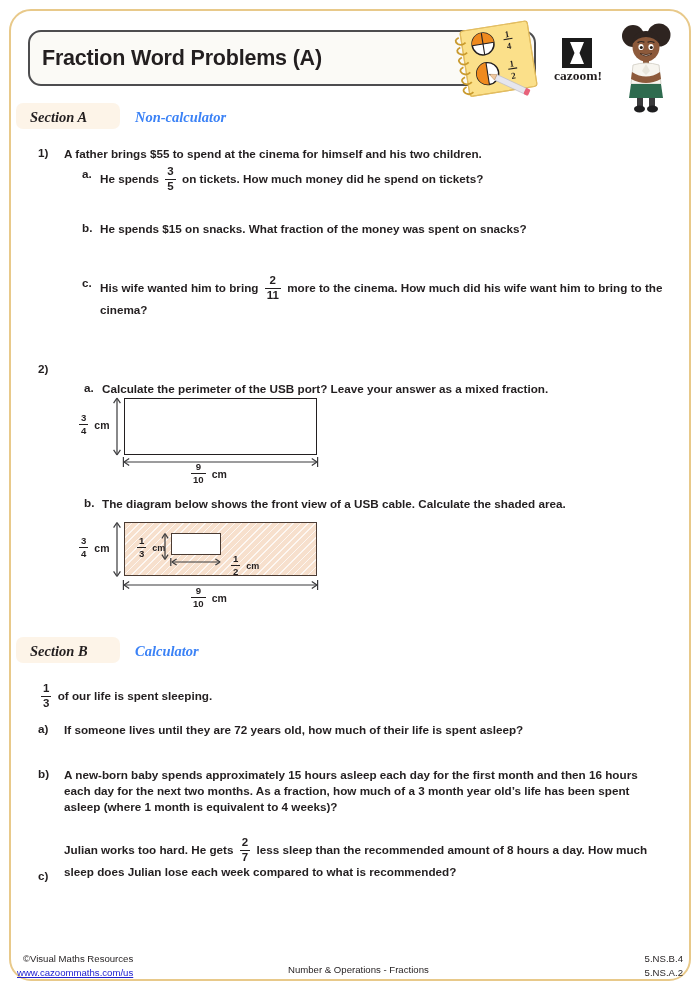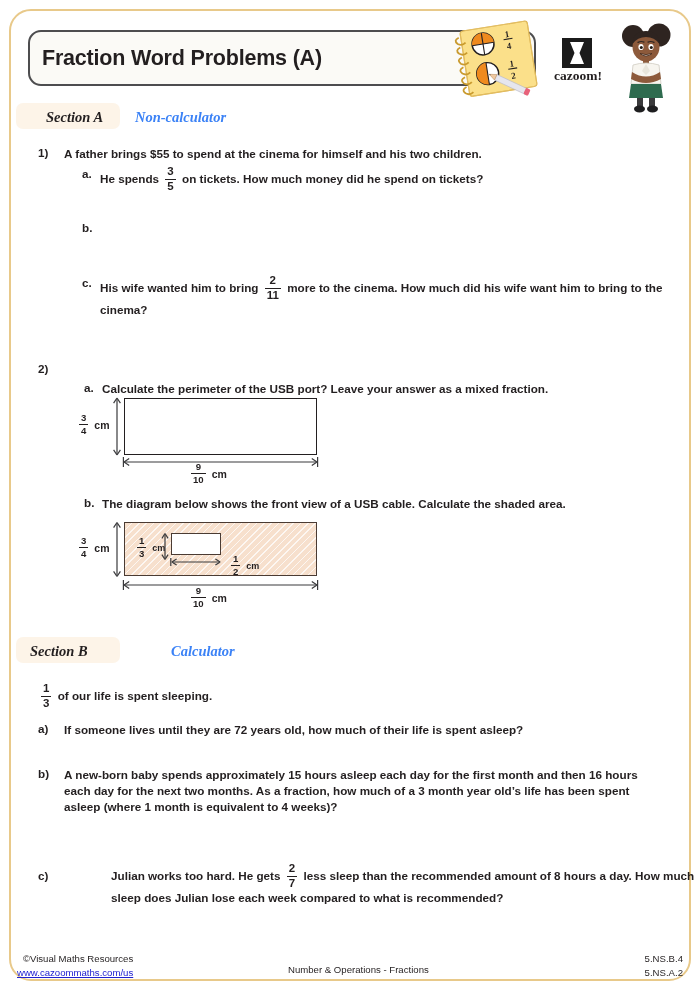--- a/index.html
+++ b/index.html
@@ -342,37 +342,38 @@
 
       <rect x="21" y="76" width="6" height="9" fill="#3a3a3c"></rect>
       <rect x="33" y="76" width="6" height="9" fill="#3a3a3c"></rect>
 
       <ellipse cx="23.5" cy="87" rx="5.5" ry="3.4" fill="#1e1e20"></ellipse>
       <ellipse cx="36.5" cy="87" rx="5.5" ry="3.4" fill="#1e1e20"></ellipse>
     </svg>
   </div>
 
   <div class="section-badge a"></div>
-  <div class="section-label" style="left:46px; top:109px;">Section A</div>
+  <div class="section-label" style="left:30px; top:109px;">Section A</div>
   <div class="section-name" style="left:135px; top:109px;">Non-calculator</div>
 
   <div class="qnum" style="left:38px; top:146px;">1)</div>
   <div class="q" style="left:64px; top:146px; width:600px;">A father brings $55 to spend at the cinema for himself and his two children.</div>
 
   <div class="qnum" style="left:82px; top:167px;">a.</div>
   <div class="q" style="left:100px; top:167px; width:560px;">
     <span>He spends</span>
     <span class="frac">
       <span class="num">3</span>
       <span class="den">5</span>
     </span>
     <span>on tickets. How much money did he spend on tickets?</span>
   </div>
 
   <div class="qnum" style="left:82px; top:221px;">b.</div>
+  <div class="q" style="left:100px; top:221px; width:560px;">He spends $15 on snacks. What fraction of the money was spent on snacks?</div>
 
   <div class="qnum" style="left:82px; top:276px;">c.</div>
   <div class="q" style="left:100px; top:276px; width:564px;">
     <span>His wife wanted him to bring</span>
     <span class="frac">
       <span class="num">2</span>
       <span class="den">11</span>
     </span>
     <span>more to the cinema. How much did his wife want him to bring to the cinema?</span>
   </div>
@@ -472,38 +473,38 @@
       <span class="frac sm">
         <span class="num">9</span>
         <span class="den">10</span>
       </span>
       <span class="unit">cm</span>
     </div>
   </div>
 
   <div class="section-badge b"></div>
   <div class="section-label" style="left:30px; top:643px;">Section B</div>
-  <div class="section-name" style="left:135px; top:643px;margin-left:36px;">Calculator</div>
+  <div class="section-name" style="left:135px; top:643px;">Calculator</div>
 
   <div class="q" style="left:38px; top:684px; width:600px;">
     <span class="frac">
       <span class="num">1</span>
       <span class="den">3</span>
     </span>
     <span>of our life is spent sleeping.</span>
   </div>
 
   <div class="qnum" style="left:38px; top:722px;">a)</div>
   <div class="q" style="left:64px; top:722px; width:596px;">If someone lives until they are 72 years old, how much of their life is spent asleep?</div>
 
   <div class="qnum" style="left:38px; top:767px;">b)</div>
   <div class="q" style="left:64px; top:767px; width:596px;">A new-born baby spends approximately 15 hours asleep each day for the first month and then 16 hours each day for the next two months. As a fraction, how much of a 3 month year old’s life has been spent asleep (where 1 month is equivalent to 4 weeks)?</div>
 
   <div class="qnum" style="left:38px; top:869px;">c)</div>
-  <div class="q" style="left:64px; top:864px; width:588px;margin-left:47px;">
+  <div class="q" style="left:64px; top:838px; width:588px;">
     <span>Julian works too hard. He gets</span>
     <span class="frac">
       <span class="num">2</span>
       <span class="den">7</span>
     </span>
     <span>less sleep than the recommended amount of 8 hours a day. How much sleep does Julian lose each week compared to what is recommended?</span>
   </div>
 
   <div class="footer">
     <div class="f-left">

